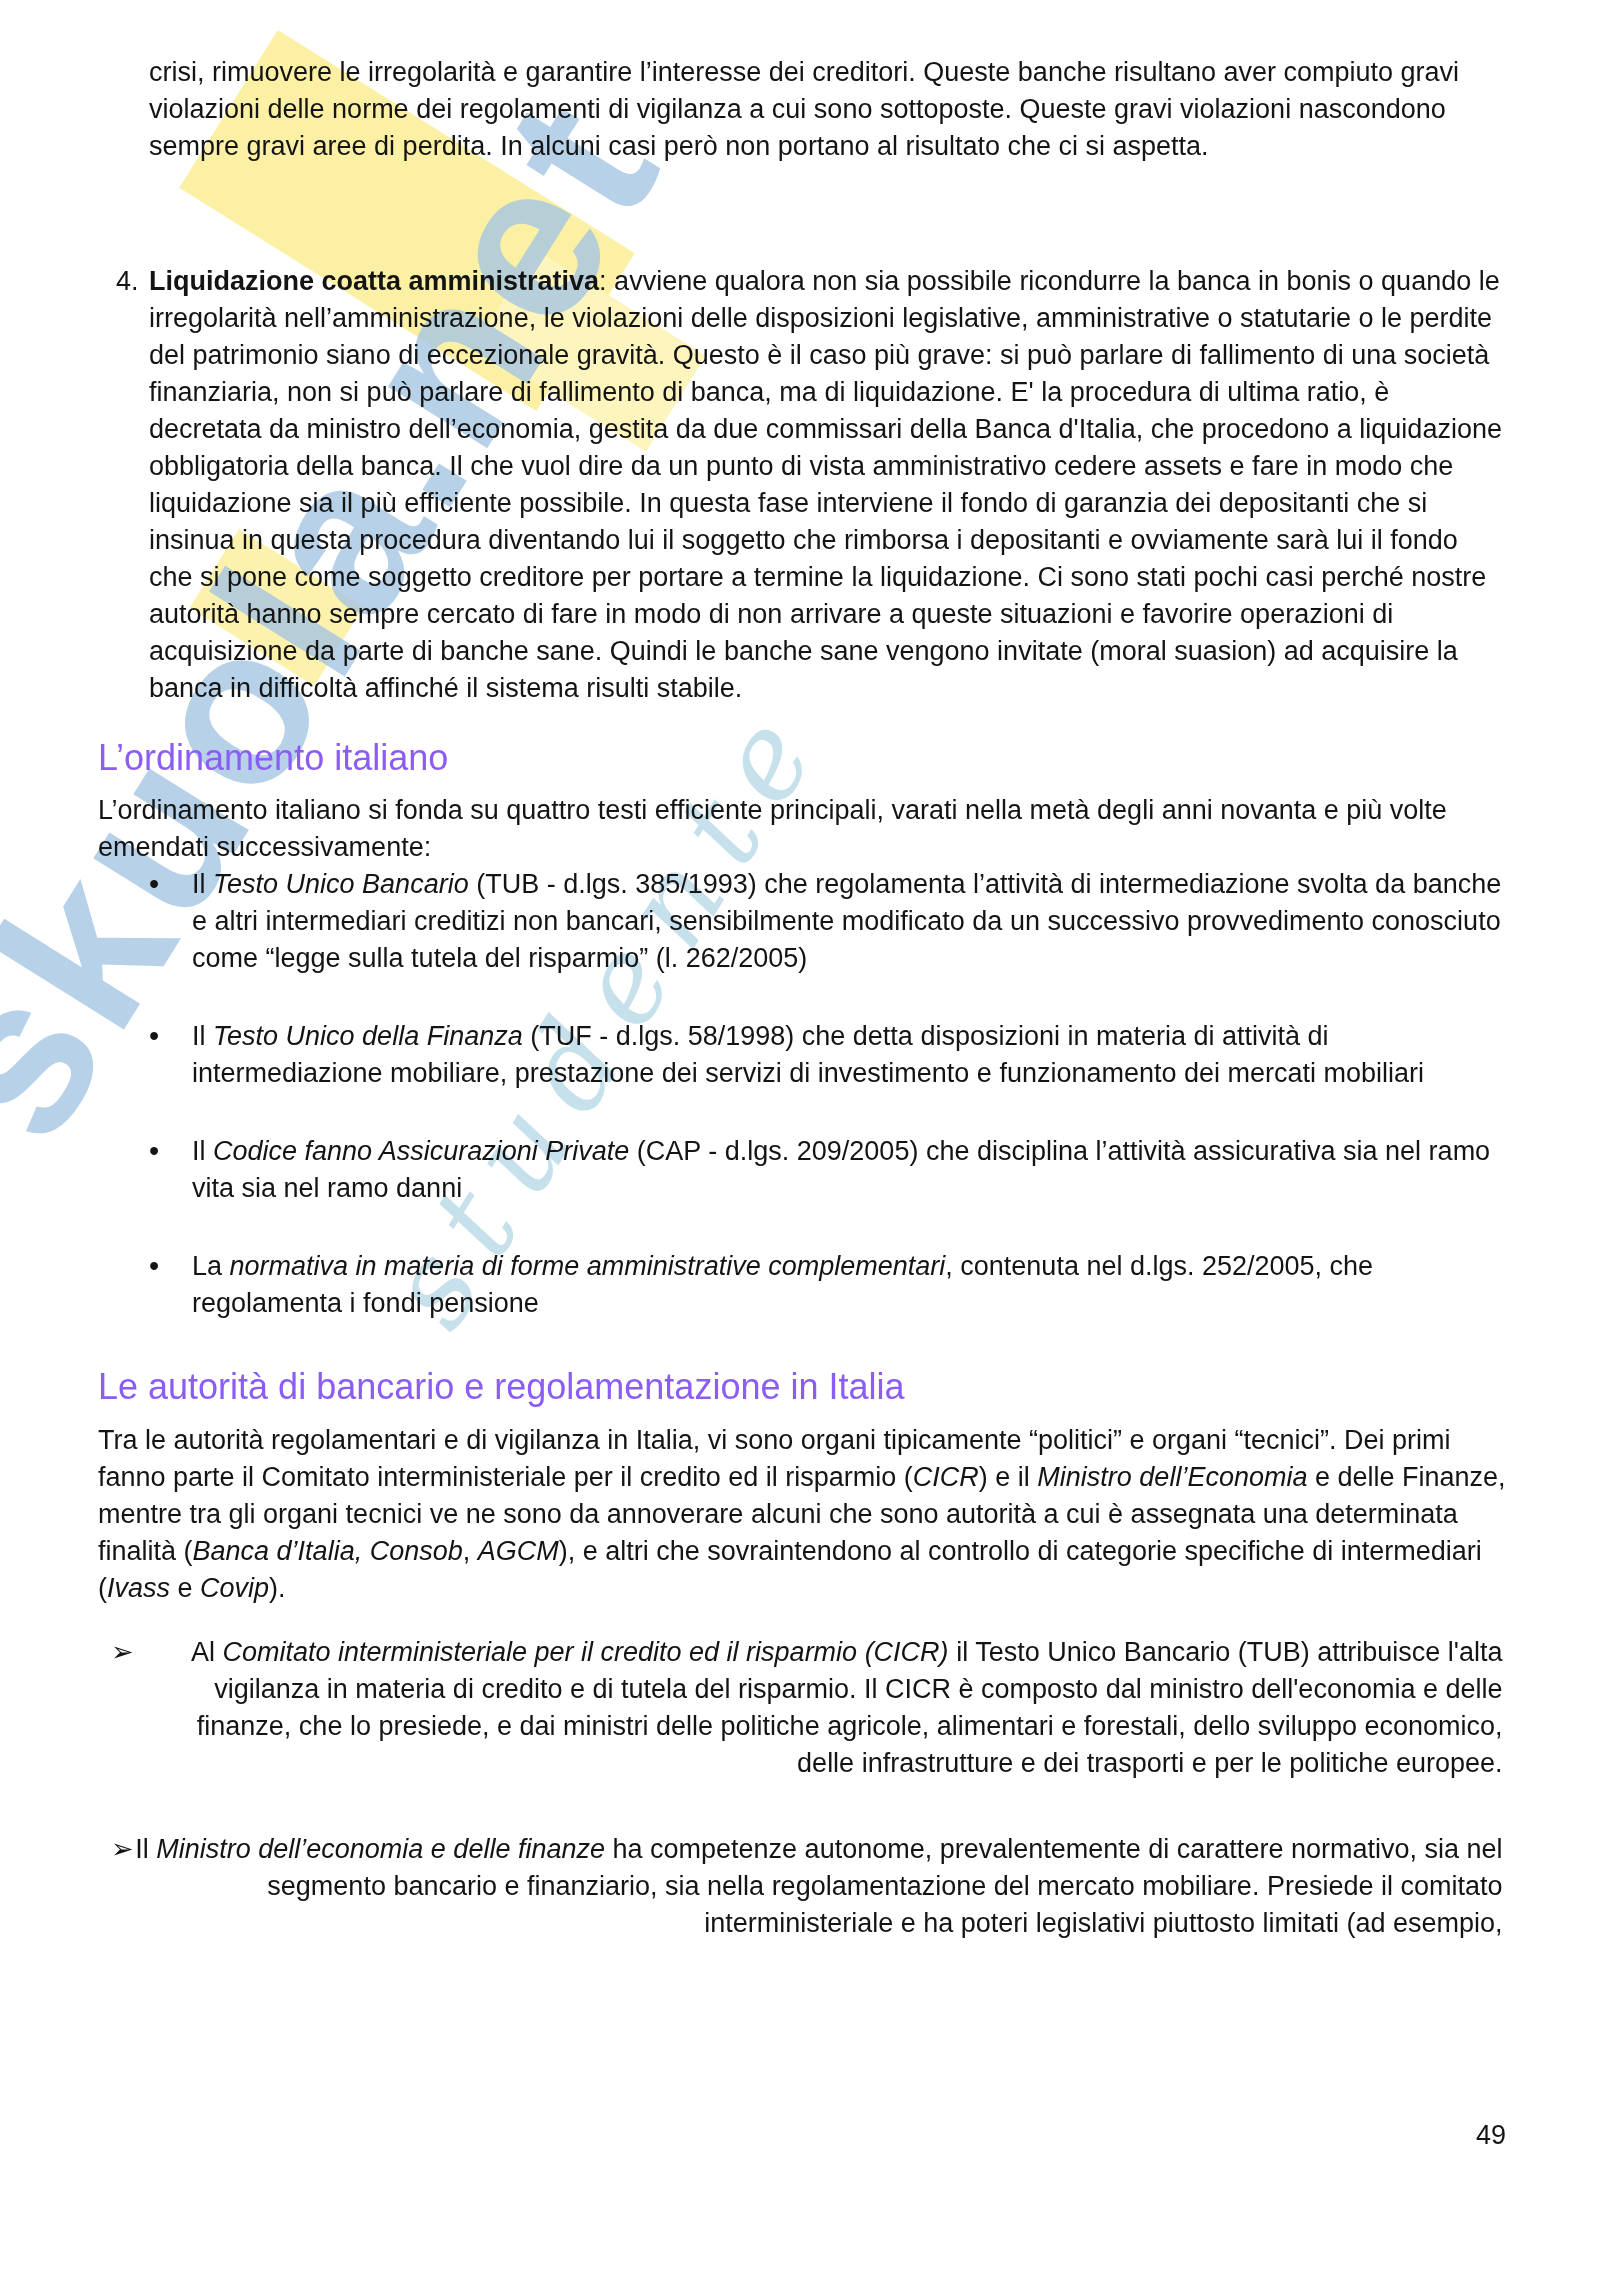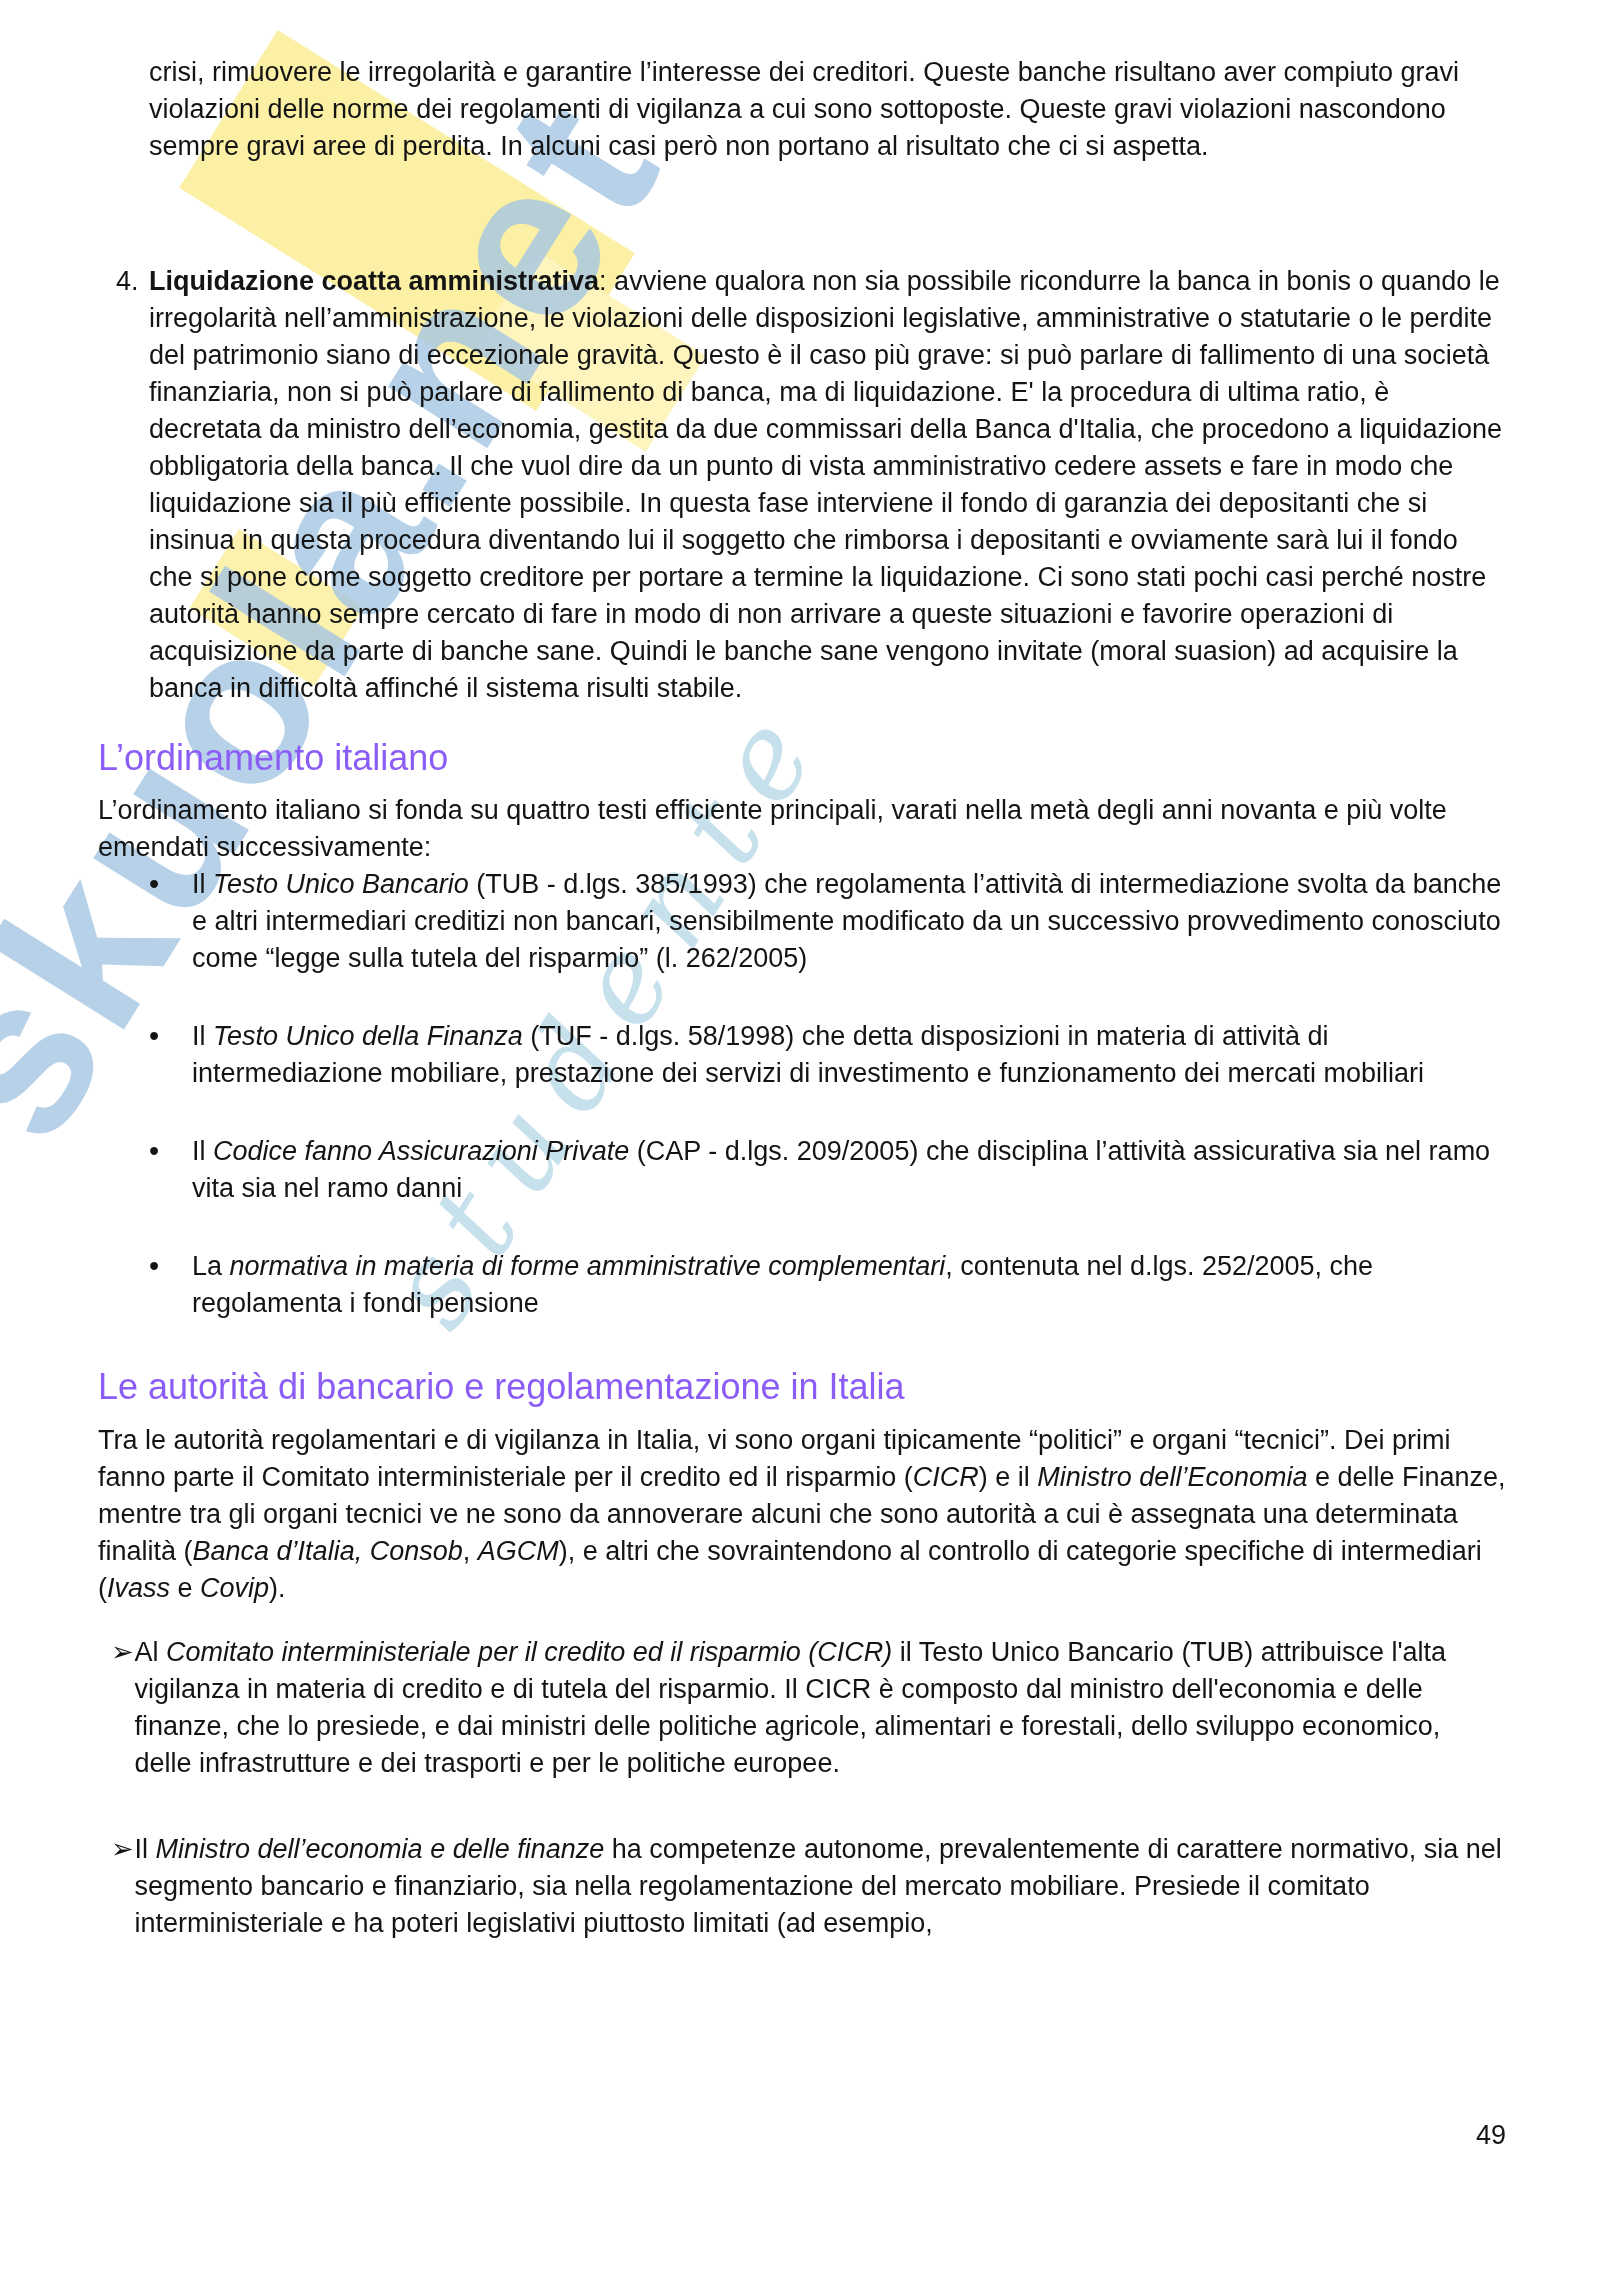--- a/index.html
+++ b/index.html
@@ -42,21 +42,21 @@
   }
   .flush{margin:0 0 0 98px;width:1409px;}
   ul.disc{list-style:none;margin:0;padding:0;}
   ul.disc li{display:flex;margin:0 0 41px 149px;}
   ul.disc .marker{flex:none;width:43px;font-size:29px;}
   ul.disc .body{margin:0;width:1311px;}
   ul.arrows{list-style:none;margin:0;padding:0;}
   ul.arrows li{display:flex;margin:27.4px 0 0 111px;}
   ul.arrows li + li{margin-top:49px;}
   ul.arrows .marker{flex:none;width:23.5px;}
-  ul.arrows .body{margin:0;width:1368px;}
+  ul.arrows .body{margin:0;width:1368px;text-align:right;}
   .seg-b{font-weight:700;}
   .seg-bi{font-weight:400;font-style:italic;}
   .page-number{position:absolute;left:1476px;top:2117px;z-index:1;}
 </style>
 </head>
 <body>
 
 <div class="watermark" aria-hidden="true">
   <div class="wm-yellow wm-y1"></div>
   <div class="wm-yellow wm-y2"></div>

